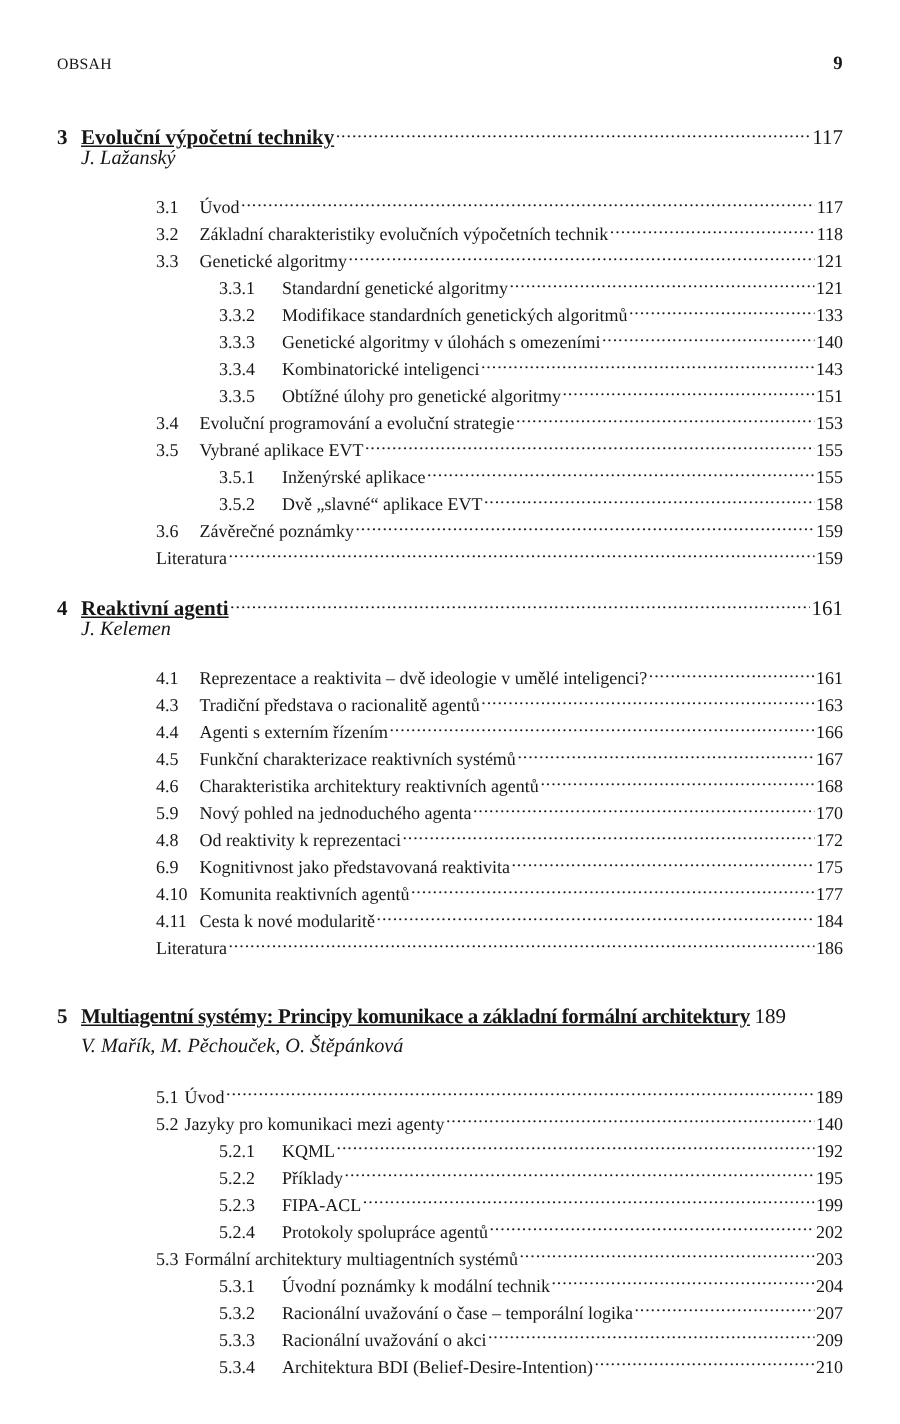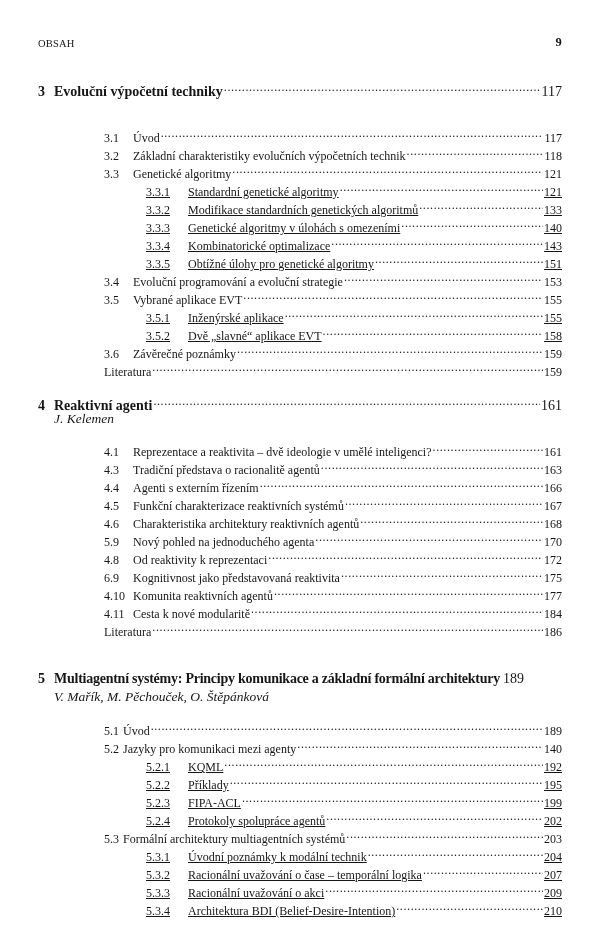--- a/index.html
+++ b/index.html
@@ -17,21 +17,21 @@
   }
   .running-head .title { position: absolute; left: 0; top: 0; }
   .running-head .pageno { position: absolute; right: 0; top: -3px; font-weight: bold; font-size: 12.5px; }
 
   .chapter { position: absolute; left: 38px; width: 524px; }
   .ch-title {
     font-weight: bold; font-size: 14px; display: flex; align-items: baseline;
     height: 18px; line-height: 18px; white-space: nowrap;
   }
   .ch-title .num { width: 16px; flex: none; }
-  .ch-title .text { flex: none; }
+  .ch-title .text { flex: none; text-decoration: underline; }
   .ch-title .page-ref { font-weight: normal; flex: none; }
   .ch-author { font-style: italic; font-size: 13.5px; padding-left: 16px; height: 18px; line-height: 18px; }
 
   .toc { position: absolute; }
   .row {
     display: flex; align-items: baseline; height: 18px; line-height: 18px;
     font-size: 12px; white-space: nowrap;
   }
   .row .num { flex: none; }
   .row .text { flex: none; }
@@ -47,21 +47,21 @@
   .row .page-ref { flex: none; }
   .ch-title .leader {
     flex: 1 1 auto; overflow: hidden; margin: 0 1px; position: relative; height: 18px; font-weight: normal;
   }
   .ch-title .leader::after {
     content: "........................................................................................................................................................................................................................................";
     position: absolute; left: 0; bottom: 3px; letter-spacing: 0.6px; line-height: 1; font-size: 12px;
   }
 
   .lvl1 .num { width: 29px; }
-  .lvl2 { padding-left: 42px; text-decoration: underline; }
+  .lvl2 { padding-left: 42px; }
   .lvl2 .num { width: 42px; }
   .lit { }
   .lvl1b .num { width: auto; padding-right: 4px; }
 </style>
 </head>
 <body>
 
 <div class="page">
 
   <div class="running-head">
@@ -69,20 +69,21 @@
     <span class="pageno">9</span>
   </div>
 
   <div class="chapter" style="top:78px;">
     <div class="ch-title">
       <span class="num">3</span>
       <span class="text">Evoluční výpočetní techniky</span>
       <span class="leader"></span>
       <span class="page-ref">117</span>
     </div>
+    <div class="ch-author">J. Lažanský</div>
   </div>
   <div class="toc" style="left:104px; top:124px; width:458px;">
     <div class="row lvl1">
         <span class="num">3.1</span>
         <span class="text">Úvod</span>
         <span class="leader"></span>
         <span class="page-ref">117</span>
       </div>
     <div class="row lvl1">
         <span class="num">3.2</span>
@@ -109,21 +110,21 @@
         <span class="page-ref">133</span>
       </div>
     <div class="row lvl2">
         <span class="num">3.3.3</span>
         <span class="text">Genetické algoritmy v úlohách s omezeními</span>
         <span class="leader"></span>
         <span class="page-ref">140</span>
       </div>
     <div class="row lvl2">
         <span class="num">3.3.4</span>
-        <span class="text">Kombinatorické optimalizace</span>
+        <span class="text">Kombinatorické inteligenci</span>
         <span class="leader"></span>
         <span class="page-ref">143</span>
       </div>
     <div class="row lvl2">
         <span class="num">3.3.5</span>
         <span class="text">Obtížné úlohy pro genetické algoritmy</span>
         <span class="leader"></span>
         <span class="page-ref">151</span>
       </div>
     <div class="row lvl1">

